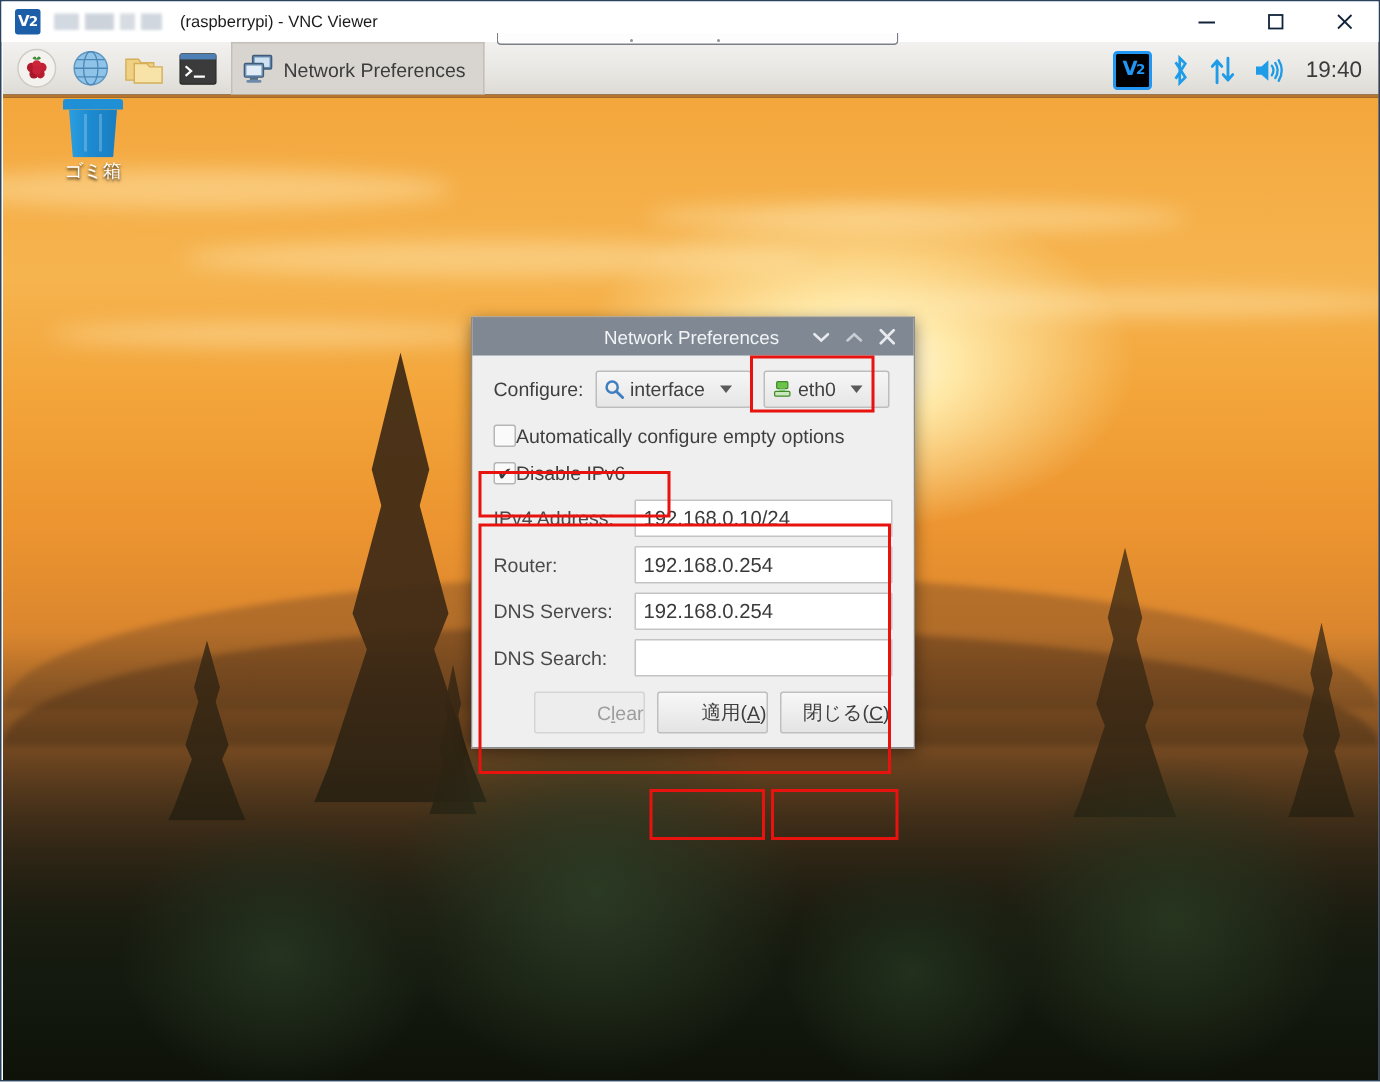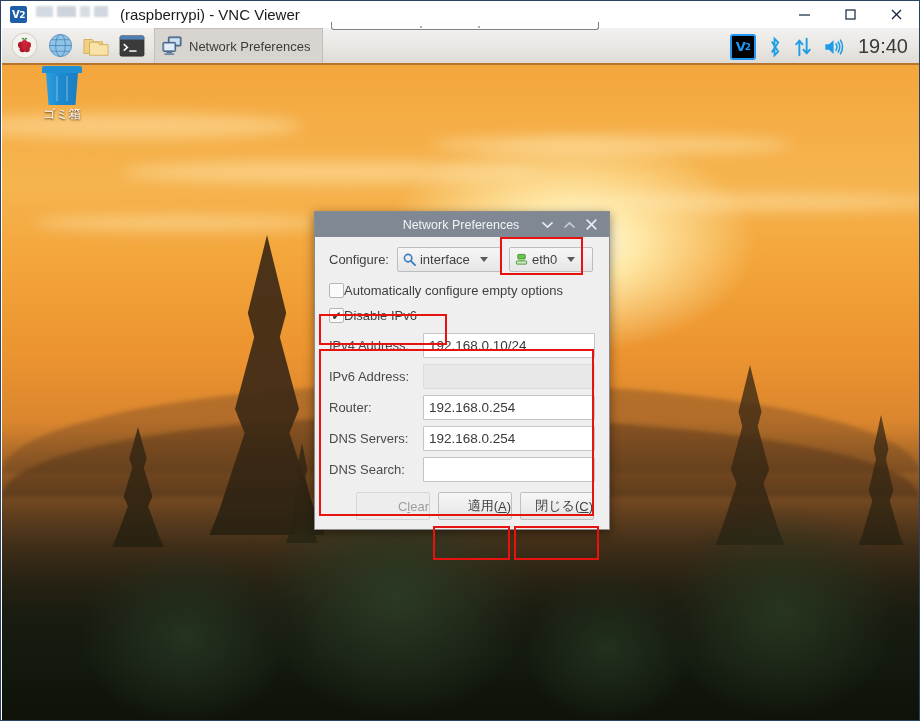--- a/index.html
+++ b/index.html
@@ -27,21 +27,21 @@
     width: 17px; height: 17px; margin-left: 9px;
     background: #1d5ea8;
     border-radius: 2px;
     display: flex; align-items: center; justify-content: center;
     color: #fff; font-size: 10px; font-weight: bold;
     font-family: "DejaVu Sans", sans-serif;
     letter-spacing: -0.5px;
   }
   .vnc-title-text {
     margin-left: 9px;
-    font-size: 15px;
+    font-size: 11px;
     color: #1b1b1b;
     display: flex; align-items: flex-start; gap: 0;
     white-space: nowrap;
   }
   .redacted {
     display: inline-block;
     width: 78px; height: 11px;
     margin-right: 6px;
     background: linear-gradient(90deg,
       #d3d9e0 0 17px, #ffffff 17px 21px,
@@ -121,21 +121,21 @@
     display: flex; align-items: center; gap: 10px;
     padding-right: 11px;
   }
   .tray-vnc {
     width: 26px; height: 26px;
     background: #000; border: 2px solid #2196f3; border-radius: 3px;
     display: flex; align-items: center; justify-content: center;
     color: #2196f3; font-size: 13px; font-weight: bold;
     font-family: "DejaVu Sans", sans-serif; letter-spacing: -1px;
   }
-  .tray-clock { font-size: 20px; color: #3a3a3a; margin-left: 2px; }
+  .tray-clock { font-size: 15px; color: #3a3a3a; margin-left: 2px; }
 
   
   .wallpaper {
     position: absolute; left: 0; top: 37px;
     width: 917px; height: 655px;
     overflow: hidden;
     background:
       radial-gradient(ellipse 300px 180px at 62% 27%, #fffdf2 0%, #ffe9a8 22%, rgba(255,205,90,0) 62%),
       linear-gradient(#f3a63c 0%, #f5ad45 8%, #f6b44f 18%, #f3a53a 30%, #ec9430 44%,
                       #d8842e 56%, #a9642b 66%, #6f4424 75%, #3a2a18 84%, #231a10 92%, #1a140c 100%);
@@ -495,24 +495,20 @@
             </span>
           <span>Disable IPv6</span>
         </div>
 
         <div>
           <div class="field-row">
             <div class="field-lbl">IPv4 Address:</div>
             <div class="field-inp">192.168.0.10/24</div>
           </div>
           <div class="field-row">
-            <div class="field-lbl">IPv6 Address:</div>
-            <div class="field-inp disabled"></div>
-          </div>
-          <div class="field-row">
             <div class="field-lbl">Router:</div>
             <div class="field-inp">192.168.0.254</div>
           </div>
           <div class="field-row">
             <div class="field-lbl">DNS Servers:</div>
             <div class="field-inp">192.168.0.254</div>
           </div>
           <div class="field-row">
             <div class="field-lbl">DNS Search:</div>
             <div class="field-inp"></div>

